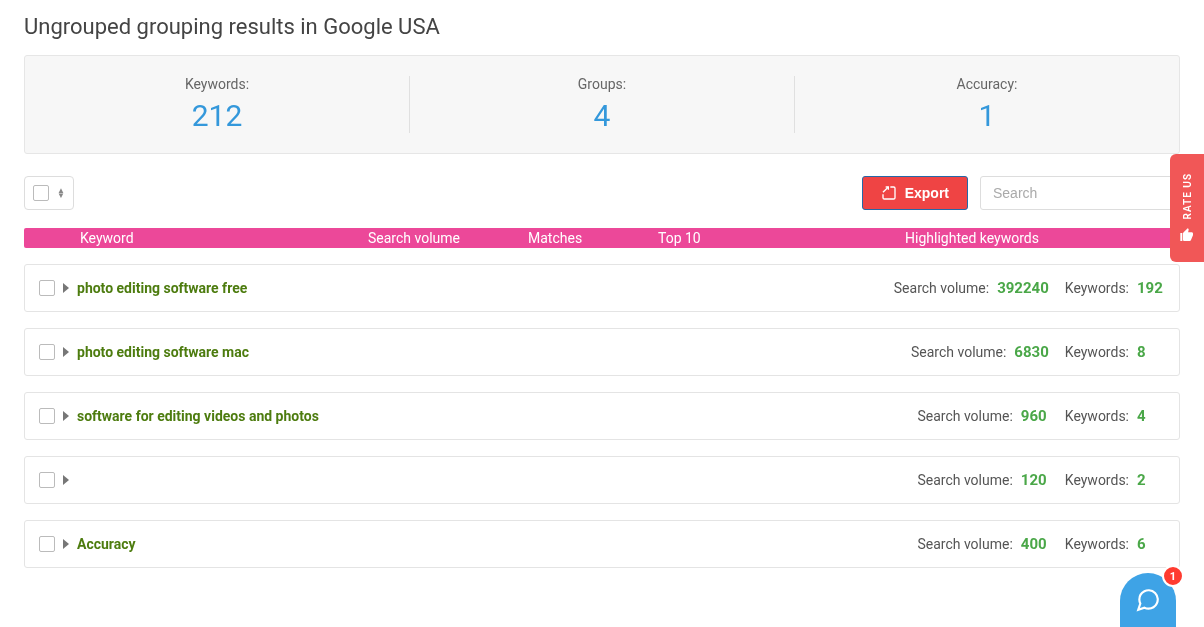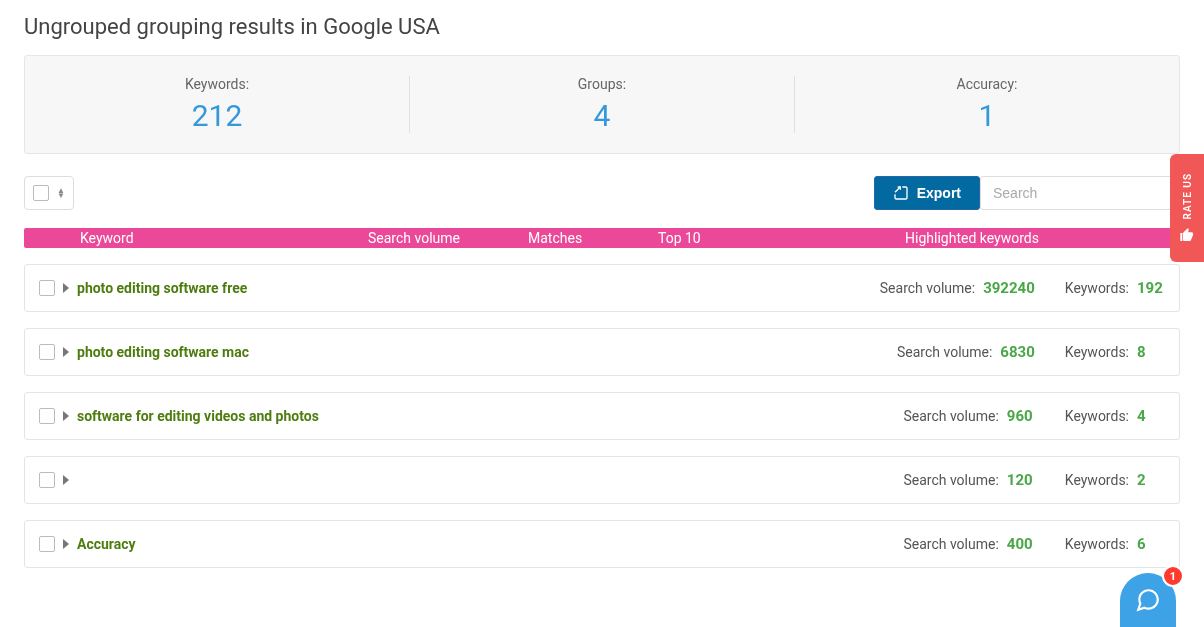--- a/index.html
+++ b/index.html
@@ -68,30 +68,31 @@
     }
     .sort-arrows {
       display: inline-flex;
       flex-direction: column;
       line-height: 5px;
       font-size: 8px;
       color: #888;
     }
     .spacer { flex: 1; }
     .export-btn {
-      background: #0369a1;
+      background: #ef4444;
       border: 1px solid #2568a7;
       color: #fff;
       font-weight: 600;
       font-size: 14px;
       padding: 8px 18px;
       border-radius: 3px;
       display: inline-flex;
       align-items: center;
       gap: 8px;
+      margin-right: 12px;
       cursor: pointer;
     }
     .export-btn svg { width: 16px; height: 16px; }
     .search-input {
       width: 200px;
       height: 34px;
       border: 1px solid #ddd;
       border-radius: 3px;
       padding: 0 12px;
       font-size: 14px;
@@ -134,21 +135,21 @@
       display: inline-block;
     }
     .group-name {
       font-weight: 700;
       color: #4d7c0f;
       font-size: 14px;
     }
     .group-right {
       display: flex;
       align-items: center;
-      gap: 30px;
+      gap: 16px;
     }
     .meta-label {
       color: #555;
       font-size: 14px;
     }
     .meta-value {
       color: #4aa748;
       font-weight: 700;
       font-size: 15px;
       margin-left: 8px;

